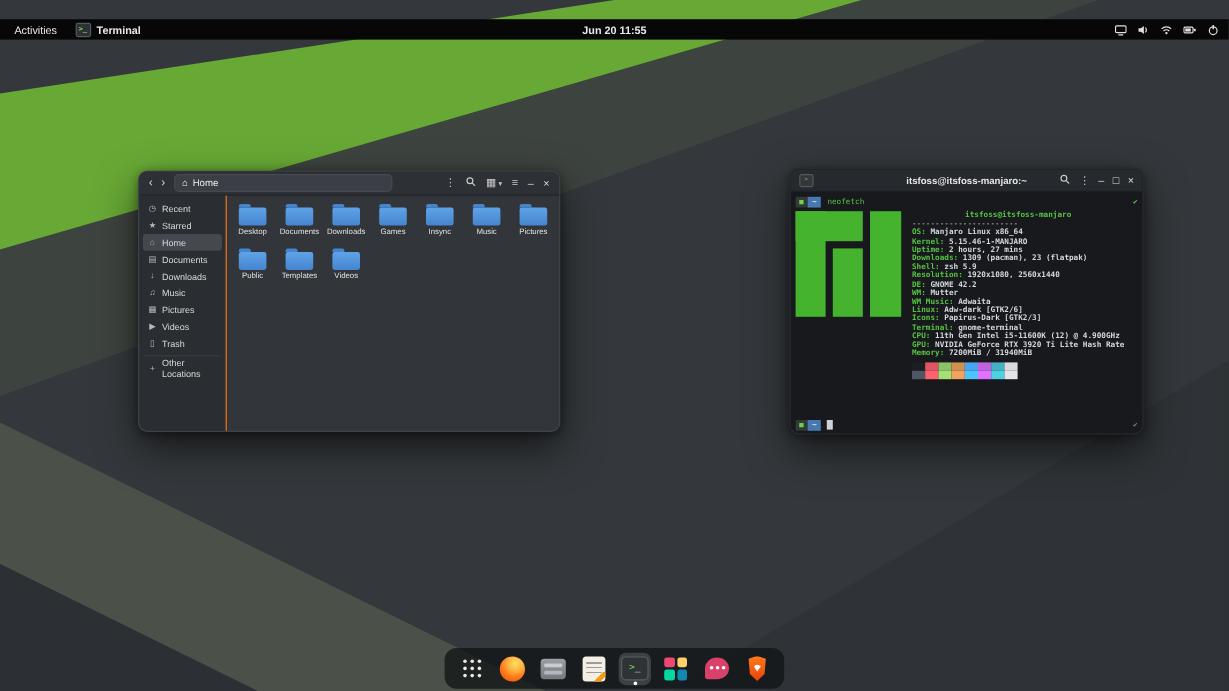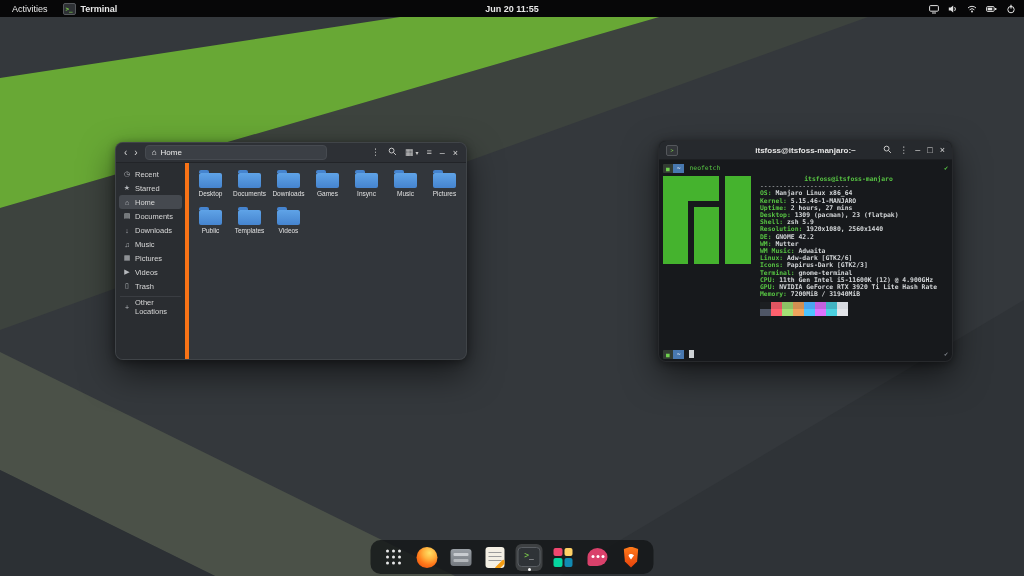--- a/index.html
+++ b/index.html
@@ -6,21 +6,21 @@
   body{
     width:1024px;height:576px;position:relative;overflow:hidden;
     background:#34383c;
     font-family:"Liberation Sans", sans-serif;
     -webkit-font-smoothing:antialiased;
   }
   
   #wallpaper{position:absolute;inset:0;z-index:0;}
   
   .topbar{
-    position:absolute;top:0;left:0;right:0;height:17px;background:#070708;
+    position:absolute;top:16px;left:0;right:0;height:17px;background:#070708;
     color:#e8e8e8;display:flex;align-items:center;font-size:9px;z-index:60;
   }
   .topbar-left{display:flex;align-items:center;gap:12px;padding-left:9px;}
   .activities{padding:1px 3px;}
   .focused-app{display:flex;align-items:center;gap:5px;font-weight:bold;}
   .mini-term{
     width:11px;height:10px;background:#2e3135;border:1px solid #55585c;border-radius:2px;
     color:#7ed24a;font-size:6px;line-height:9px;text-align:center;font-family:"DejaVu Sans Mono",monospace;
   }
   .clock{position:absolute;left:50%;transform:translateX(-50%);font-weight:bold;font-size:9px;}
@@ -44,21 +44,21 @@
     height:13px;width:168px;background:#3b3f45;border:1px solid #464a50;border-radius:4px;
     display:flex;align-items:center;gap:4px;padding:0 6px;font-size:8px;color:#ececec;
   }
   .tb-right{margin-left:auto;display:flex;align-items:center;gap:8px;color:#c9c9c9;}
   .tb-ic{font-size:9px;line-height:9px;}
   .view-btn{display:flex;align-items:center;gap:2px;}
   .caret{font-size:6px;}
   .win-btn{font-size:9px;color:#d8d8d8;}
   .files-body{display:flex;height:calc(100% - 19px);}
   .sidebar{
-    width:73px;background:#2a2d31;border-right:4px solid #f97316;
+    width:73px;background:#2a2d31;border-right:1px solid #f97316;
     box-sizing:border-box;padding:4px 3px 5px 3px;display:flex;flex-direction:column;
     font-size:7.5px;color:#d8d8d8;
   }
   .side-item{display:flex;align-items:center;gap:4px;height:14px;padding:0 4px;border-radius:3px;flex:none;}
   .side-item.selected{background:#45494f;}
   .side-icon{width:8px;text-align:center;color:#b6b9bd;font-size:7px;flex:none;}
   .side-sep{height:1px;background:#3a3d42;margin:3px 1px;flex:none;}
   .files-content{
     flex:1;padding:4px 2px;display:grid;grid-template-columns:repeat(7,39px);
     grid-auto-rows:37px;align-content:start;justify-items:center;
@@ -354,21 +354,21 @@
         <div class="mj mj-top" style="background: rgb(69, 179, 46);"></div>
         <div class="mj mj-mid" style="background: rgb(69, 179, 46);"></div>
         <div class="mj mj-right" style="background: rgb(69, 179, 46);"></div>
       </div>
       <div class="nf-info">
         <div class="nf-title">itsfoss@itsfoss-manjaro</div>
         <div class="nf-sep">-----------------------</div>
         <div class="nf-line"><span class="nf-lbl">OS:</span> <span class="nf-val">Manjaro Linux x86_64</span></div>
         <div class="nf-line"><span class="nf-lbl">Kernel:</span> <span class="nf-val">5.15.46-1-MANJARO</span></div>
         <div class="nf-line"><span class="nf-lbl">Uptime:</span> <span class="nf-val">2 hours, 27 mins</span></div>
-        <div class="nf-line"><span class="nf-lbl">Desktop:</span> <span class="nf-val">1309 (pacman), 23 (flatpak)</span></div>
+        <div class="nf-line"><span class="nf-lbl">Downloads:</span> <span class="nf-val">1309 (pacman), 23 (flatpak)</span></div>
         <div class="nf-line"><span class="nf-lbl">Shell:</span> <span class="nf-val">zsh 5.9</span></div>
         <div class="nf-line"><span class="nf-lbl">Resolution:</span> <span class="nf-val">1920x1080, 2560x1440</span></div>
         <div class="nf-line"><span class="nf-lbl">DE:</span> <span class="nf-val">GNOME 42.2</span></div>
         <div class="nf-line"><span class="nf-lbl">WM:</span> <span class="nf-val">Mutter</span></div>
         <div class="nf-line"><span class="nf-lbl">WM Music:</span> <span class="nf-val">Adwaita</span></div>
         <div class="nf-line"><span class="nf-lbl">Linux:</span> <span class="nf-val">Adw-dark [GTK2/6]</span></div>
         <div class="nf-line"><span class="nf-lbl">Icons:</span> <span class="nf-val">Papirus-Dark [GTK2/3]</span></div>
         <div class="nf-line"><span class="nf-lbl">Terminal:</span> <span class="nf-val">gnome-terminal</span></div>
         <div class="nf-line"><span class="nf-lbl">CPU:</span> <span class="nf-val">11th Gen Intel i5-11600K (12) @ 4.900GHz</span></div>
         <div class="nf-line"><span class="nf-lbl">GPU:</span> <span class="nf-val">NVIDIA GeForce RTX 3920 Ti Lite Hash Rate</span></div>

